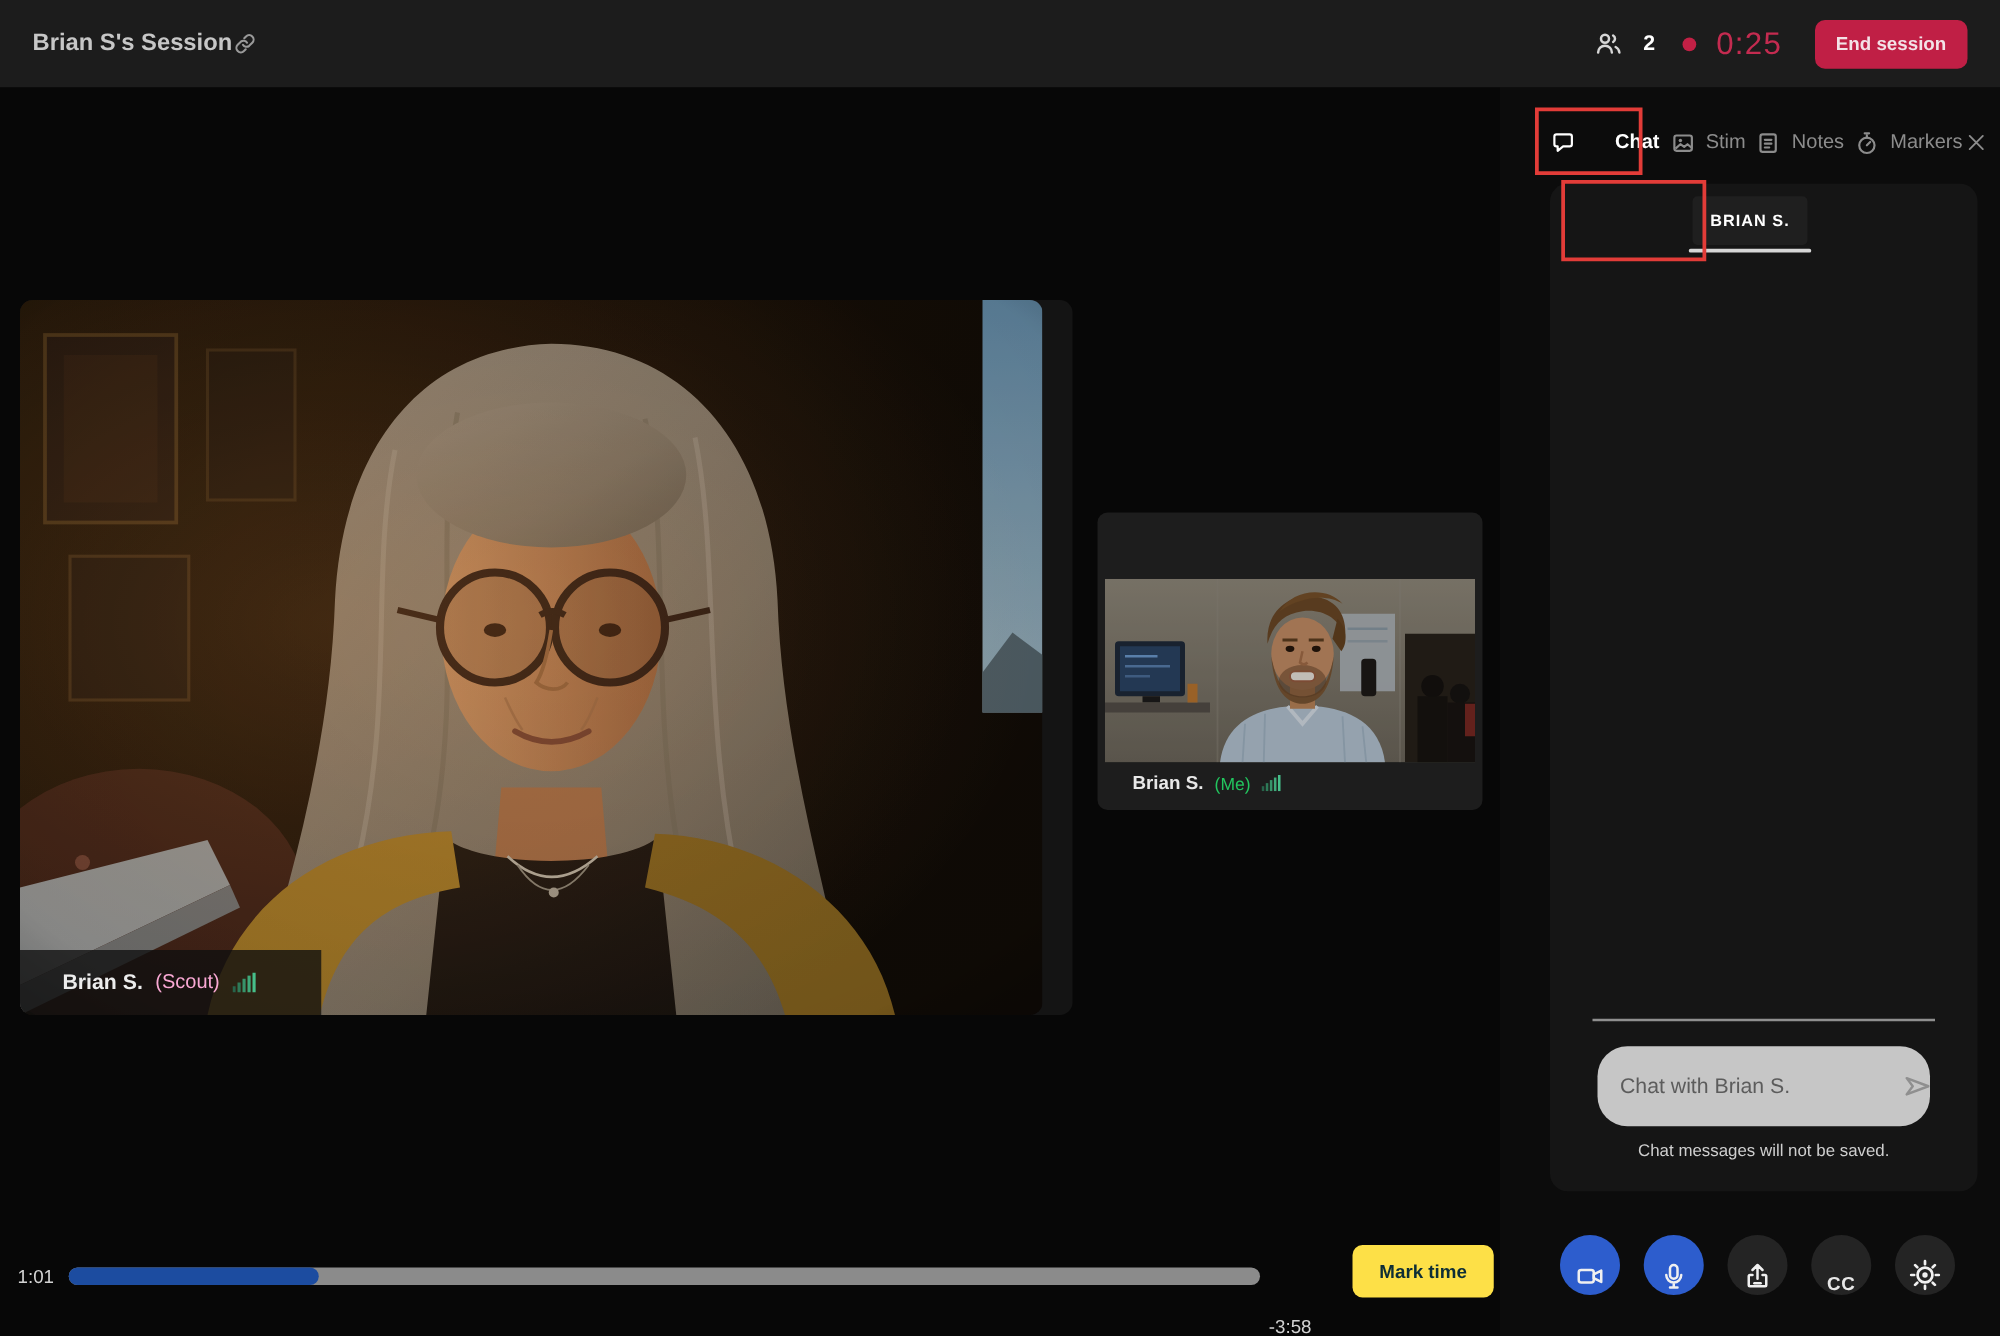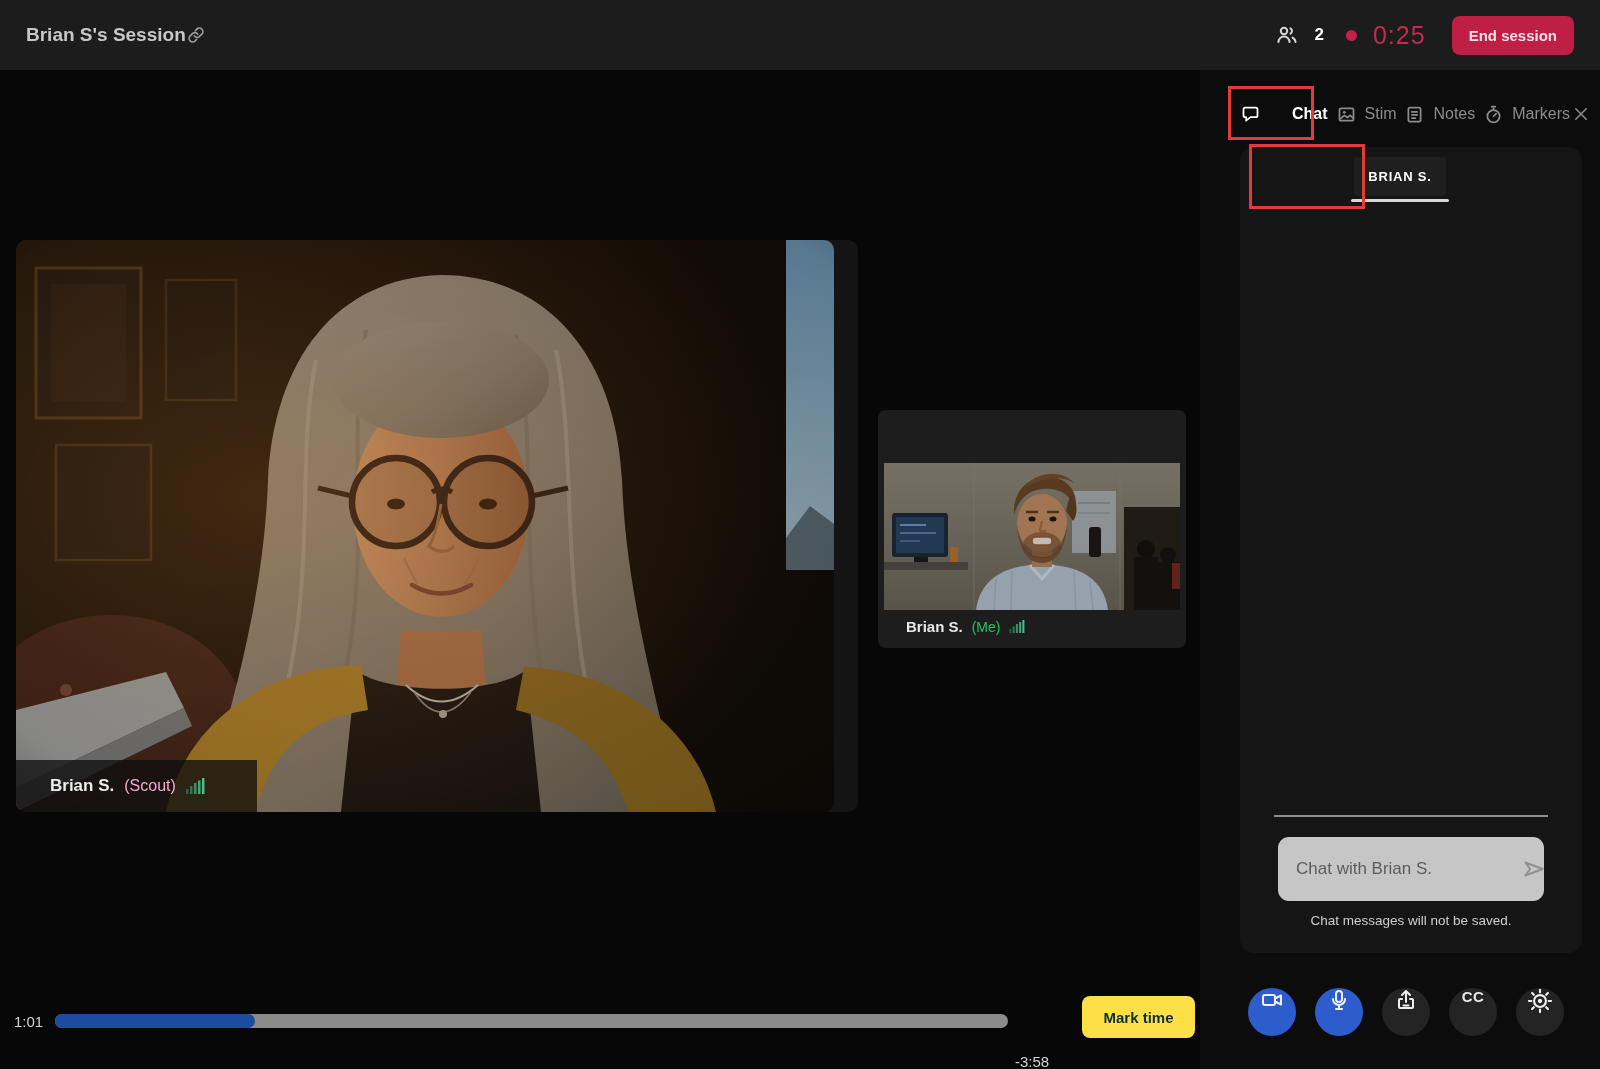--- a/index.html
+++ b/index.html
@@ -63,32 +63,32 @@
   .subtabs { display:flex; padding:10px 26px 0 4px; }
   .subtab { flex:1; display:flex; flex-direction:column; align-items:center; cursor:pointer; }
   .subtab-pill { background:#1f1f1f; border-radius:4px; padding:12px 14px; color:#fff;
                  font-size:13px; font-weight:bold; letter-spacing:0.8px; }
   .subtab.inactive { color:#8f8f8f; font-size:13px; font-weight:bold; letter-spacing:0.8px;
                      justify-content:center; padding-top:12px; }
   .subtab-underline { width:98px; height:3px; background:#d6d6d6; border-radius:2px; margin-top:3px; }
 
   .chat-divider { position:absolute; left:34px; top:668px; width:274px; height:2px; background:#8f8f8f; }
   .chat-inputbox { position:absolute; left:38px; top:690px; width:266px; height:64px;
-                   background:#c6c6c6; border-radius:11px; display:flex; align-items:center; }
+                   background:#c6c6c6; border-radius:24px; display:flex; align-items:center; }
   .chat-input { flex:1; border:none; outline:none; background:transparent; font-size:17px;
                 color:#4f4f4f; padding-left:18px; font-family:inherit; }
   .chat-input::placeholder { color:#5c5c5c; opacity:1; }
   .send-btn { background:none; border:none; cursor:pointer; padding:0 14px 0 4px; display:flex; color:#8f8f8f; }
   .chat-note { position:absolute; left:0; top:766px; width:100%; text-align:center;
                color:#cfcfcf; font-size:13.5px; }
 
   
   .controls { position:absolute; left:48px; top:918px; display:flex; gap:19px; }
   .cbtn { width:48px; height:48px; border-radius:50%; border:none; cursor:pointer;
-          display:flex; align-items:flex-start; justify-content:center; color:#f0f0f0; }
+          display:flex; align-items:flex-end; justify-content:center; color:#f0f0f0; }
   .cbtn.blue { background:#2d5dcd; }
   .cbtn.dark { background:#242424; }
   .cc-txt { font-size:15px; font-weight:bold; color:#e8e8e8; letter-spacing:0.5px; }
 
   
   .anno { position:absolute; border:3px solid #e23c38; z-index:50; pointer-events:none; }
   .anno-chat { left:1228px; top:86px; width:86px; height:54px; }
   .anno-brian { left:1249px; top:144px; width:116px; height:65px; }
 </style>
 </head>

